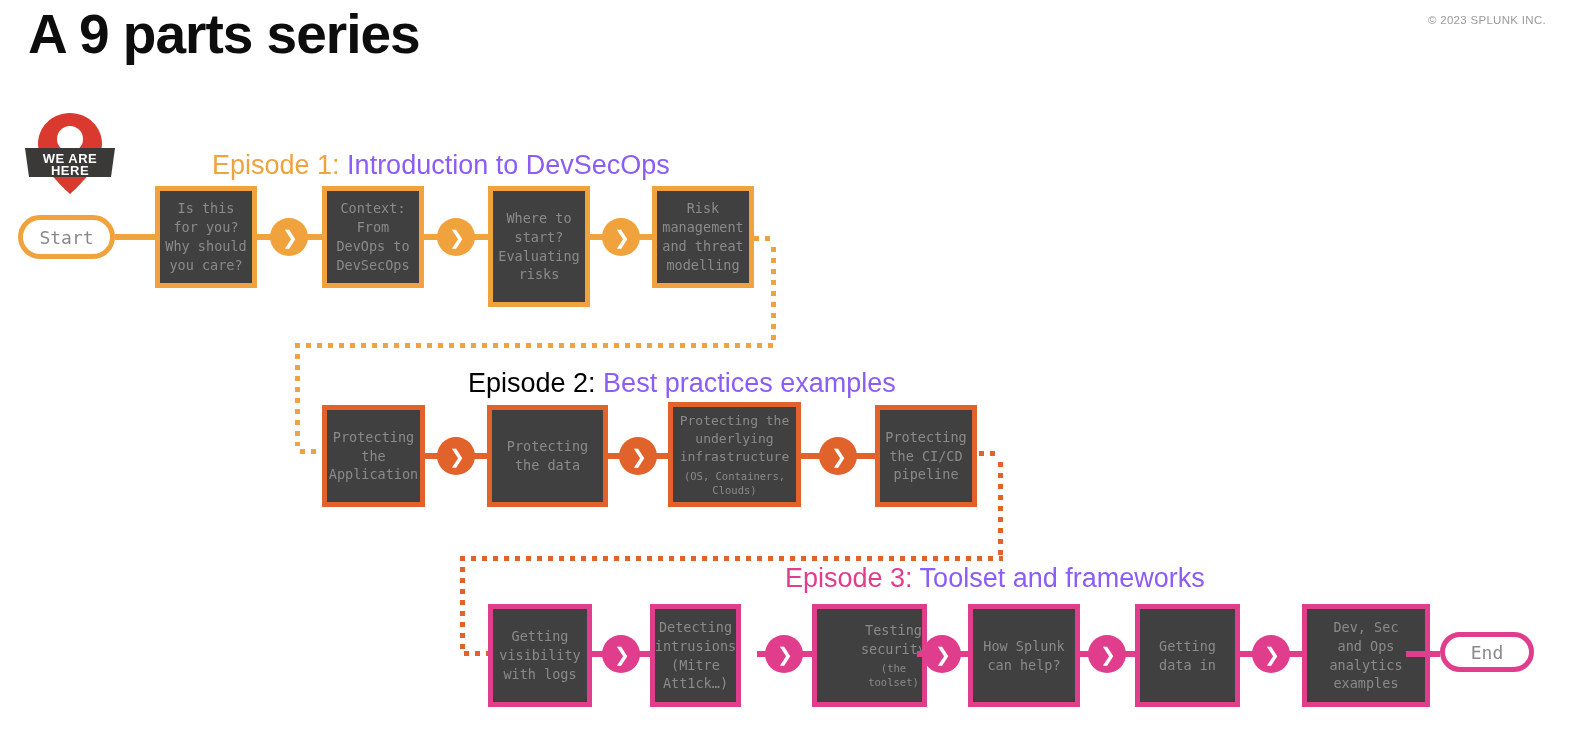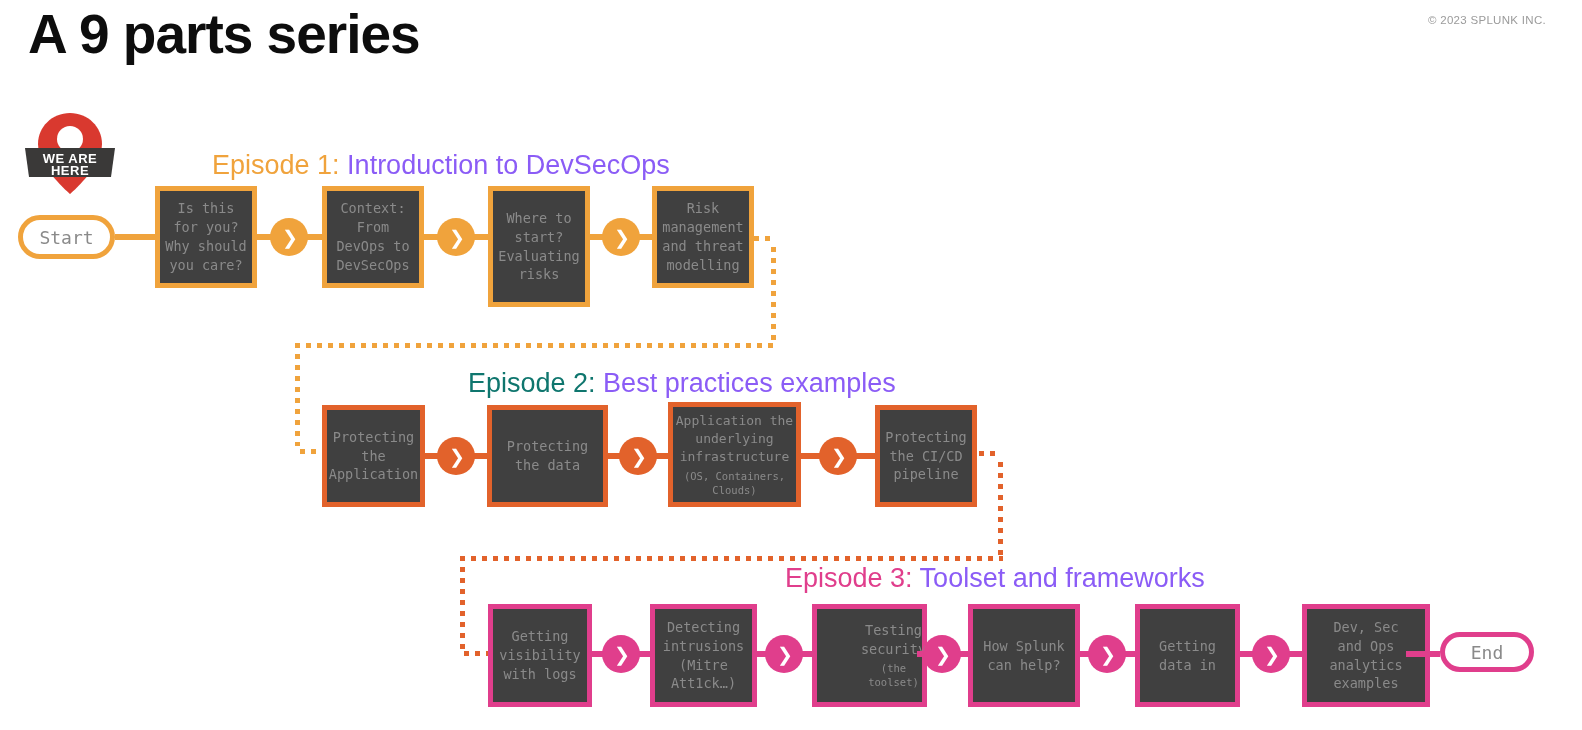--- a/index.html
+++ b/index.html
@@ -11,21 +11,21 @@
   .slide-title {
     position:absolute; left:28px; top:2px;
     font-size:55px; font-weight:800; letter-spacing:-1px; color:#0d0d0d;
   }
   .copyright {
     position:absolute; right:36px; top:14px;
     font-size:11.5px; color:#9b9b9b; letter-spacing:.3px;
   }
   .ep-head { position:absolute; font-size:27px; white-space:nowrap; }
   .ep-title { color:#8b5cf6; margin-left:0; }
-  .t1 { color:#F0A33C; } .t2 { color:#0f766e; } .t3 { color:#E03E8C; }
+  .t1 { color:#F0A33C; } .t2 { color:#000000; } .t3 { color:#E03E8C; }
   
   .box {
     position:absolute; background:#404040; border:5px solid; box-sizing:border-box;
     display:flex; flex-direction:column; align-items:center; justify-content:center;
     text-align:center; font-family:"DejaVu Sans Mono","Liberation Mono",monospace;
     color:#8a8a8a; font-size:13.5px; line-height:1.4;
   }
   .box .txt { white-space:pre-line; }
   .box .sub { white-space:pre-line; font-size:10.5px; line-height:1.35; margin-top:2px; }
   .pill {
@@ -143,21 +143,21 @@
   <div class="box b2" style="left:487px;top:405px;width:121px;height:102px;">
     <span class="txt">Protecting
 the data</span>
   </div>
   <div class="line g2" style="left:608px;top:453px;width:60px;"></div>
   <div class="node g2" style="left:619px;top:437px;">
     <span class="chev">❯</span>
   </div>
 
   <div class="box b2" style="left:668px;top:402px;width:133px;height:105px;font-size:13px;">
-    <span class="txt">Application the
+    <span class="txt">Protecting the
 underlying
 infrastructure</span>
     <span class="sub">(OS, Containers,
 Clouds)</span>
   </div>
   <div class="line g2" style="left:801px;top:453px;width:74px;"></div>
   <div class="node g2" style="left:819px;top:437px;">
     <span class="chev">❯</span>
   </div>
 
@@ -181,21 +181,21 @@
   <div class="box b3" style="left:488px;top:604px;width:104px;height:103px;">
     <span class="txt">Getting
 visibility
 with logs</span>
   </div>
   <div class="line g3" style="left:592px;top:651px;width:58px;"></div>
   <div class="node g3" style="left:602px;top:635px;">
     <span class="chev">❯</span>
   </div>
 
-  <div class="box b3" style="left:650px;top:604px;width:107px;height:103px;">
+  <div class="box b3" style="left:650px;top:604px;width:91px;height:103px;">
     <span class="txt">Detecting
 intrusions
 (Mitre
 Att1ck…)</span>
   </div>
   <div class="line g3" style="left:757px;top:651px;width:55px;"></div>
   <div class="node g3" style="left:765px;top:635px;">
     <span class="chev">❯</span>
   </div>
 

